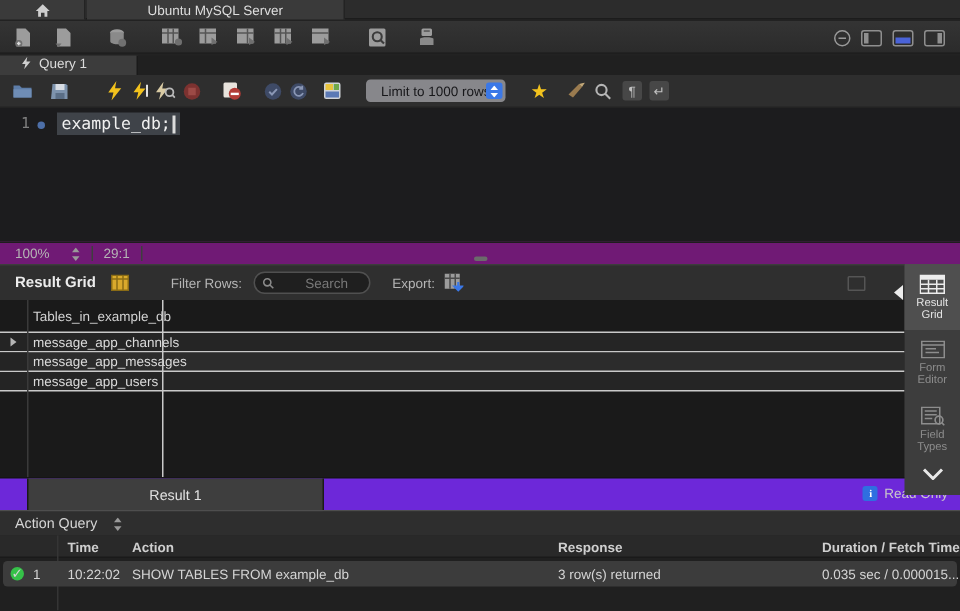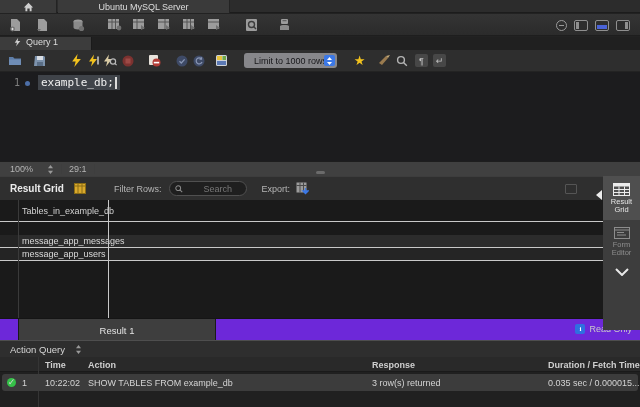--- a/index.html
+++ b/index.html
@@ -37,21 +37,21 @@
   
   .editor{top:72px;left:0;width:640px;height:89px;background:#1c1c1e;font-family:"DejaVu Sans Mono",monospace}
   .linenum{position:absolute;left:6px;top:5px;width:14px;text-align:right;font-size:10px;color:#7f7f7f}
   .stmt-dot{position:absolute;left:25px;top:9px;width:5px;height:5px;border-radius:50%;background:#4d6fa8}
   .sql-line{position:absolute;left:38px;top:3px;height:15px;display:flex;align-items:center;background:#3f4349;padding:0 3px}
   .sql-kw{font-size:11px;color:#a2aab2;white-space:pre}
   .sql-id{font-size:11px;color:#f0f0f0;white-space:pre}
   .caret{display:inline-block;width:2px;height:12px;background:#dcdcdc;margin-left:1px}
 
   
-  .editor-status{top:161px;left:0;width:640px;height:15px;background:#404040;border-top:1px solid #1e1e1e;display:flex;align-items:center;font-size:9px;color:#b4b4b4}
+  .editor-status{top:161px;left:0;width:640px;height:15px;background:#701a75;border-top:1px solid #1e1e1e;display:flex;align-items:center;font-size:9px;color:#b4b4b4}
   .vdiv{width:1px;height:10px;background:#3e3e3e;margin:0 7px}
   .splitter-dot{position:absolute;left:316px;top:171px;width:9px;height:3px;border-radius:2px;background:#6b6b6b}
 
   
   .rg-toolbar{top:176px;left:0;width:603px;height:24px;background:#2f2f2f;border-top:1px solid #3d3d3d;display:flex;align-items:center}
   .rg-title{font-size:10px;font-weight:bold;color:#ececec;margin-left:10px}
   .rg-label{font-size:9px;color:#b5b5b5}
   .search-box{width:78px;height:15px;background:#1f1f1f;border:1px solid #505050;border-radius:8px;display:flex;align-items:center;padding:0 5px;gap:20px}
   .search-box input{flex:1;min-width:0;background:transparent;border:none;outline:none;font-size:9px;color:#cfcfcf;font-family:"Liberation Sans",sans-serif}
   .search-box input::placeholder{color:#787878}
@@ -351,20 +351,26 @@
       </svg>
   </span>
   <span style="flex:1"></span>
   <span class="max-ico" style="margin-right:26px"></span>
 </div>
 
 <div class="abs rg-table">
   <div class="rg-header">
     <span>Tables_in_example_db</span>
   </div>
+  <div class="rg-row" style="top:22px">
+    <span class="gut">
+        <span class="tri-right"></span>
+      </span>
+    <span class="cell">message_app_channels</span>
+  </div>
   <div class="rg-row" style="top:35px;background:#2c2c2c">
     <span class="gut"></span>
     <span class="cell">message_app_messages</span>
   </div>
   <div class="rg-row" style="top:48px">
     <span class="gut"></span>
     <span class="cell">message_app_users</span>
   </div>
   <div class="rg-gutterline"></div>
   <div class="rg-colline"></div>
@@ -389,20 +395,29 @@
         <path d="M0.5 6.5 h16 M0.5 9.5 h16 M6 3.5 v9 M11.5 3.5 v9" stroke="#ececec" stroke-width="1"></path>
       </svg>
     <span class="lbl">Result Grid</span>
   </div>
   <div class="sp-item">
     <svg width="16" height="12" viewBox="0 0 16 12">
         <rect x="0.5" y="0.5" width="15" height="11" fill="none" stroke="#8d8d8d"></rect>
         <path d="M0.5 3 h15 M3 5.5 h7 M3 8 h9" stroke="#8d8d8d" stroke-width="1"></path>
       </svg>
     <span class="lbl">Form Editor</span>
+  </div>
+  <div class="sp-item">
+    <svg width="16" height="13" viewBox="0 0 16 13">
+        <rect x="0.5" y="0.5" width="12" height="11" fill="none" stroke="#8d8d8d"></rect>
+        <path d="M2.5 3 h8 M2.5 5.5 h8 M2.5 8 h5" stroke="#8d8d8d" stroke-width="1"></path>
+        <circle cx="12" cy="9" r="2.6" fill="none" stroke="#8d8d8d" stroke-width="1.1"></circle>
+        <path d="M13.8 10.8 L15.5 12.5" stroke="#8d8d8d" stroke-width="1.1"></path>
+      </svg>
+    <span class="lbl">Field Types</span>
   </div>
   <div class="sp-chevron">
     <svg width="14" height="8" viewBox="0 0 14 8">
         <path d="M1 1 L7 7 L13 1" fill="none" stroke="#e8e8e8" stroke-width="2"></path>
       </svg>
   </div>
 </div>
 
 <div class="abs ao-divider"></div>
 <div class="abs ao-header">

